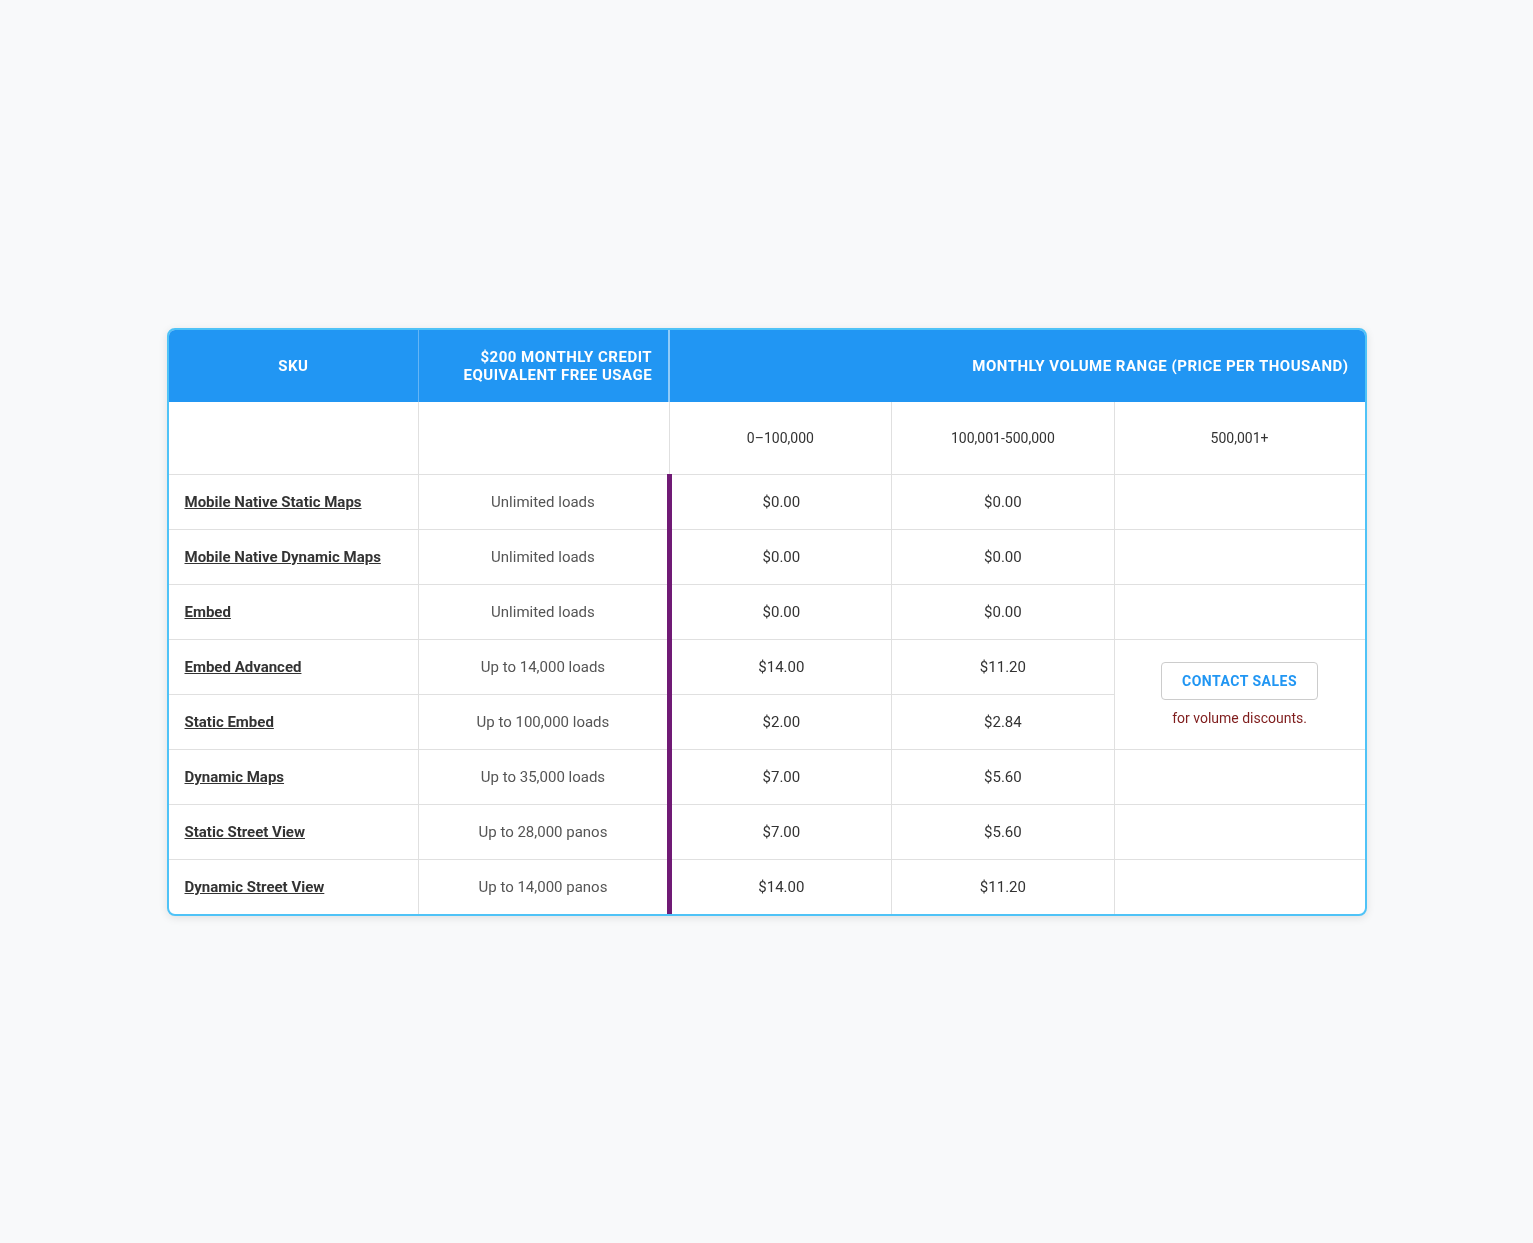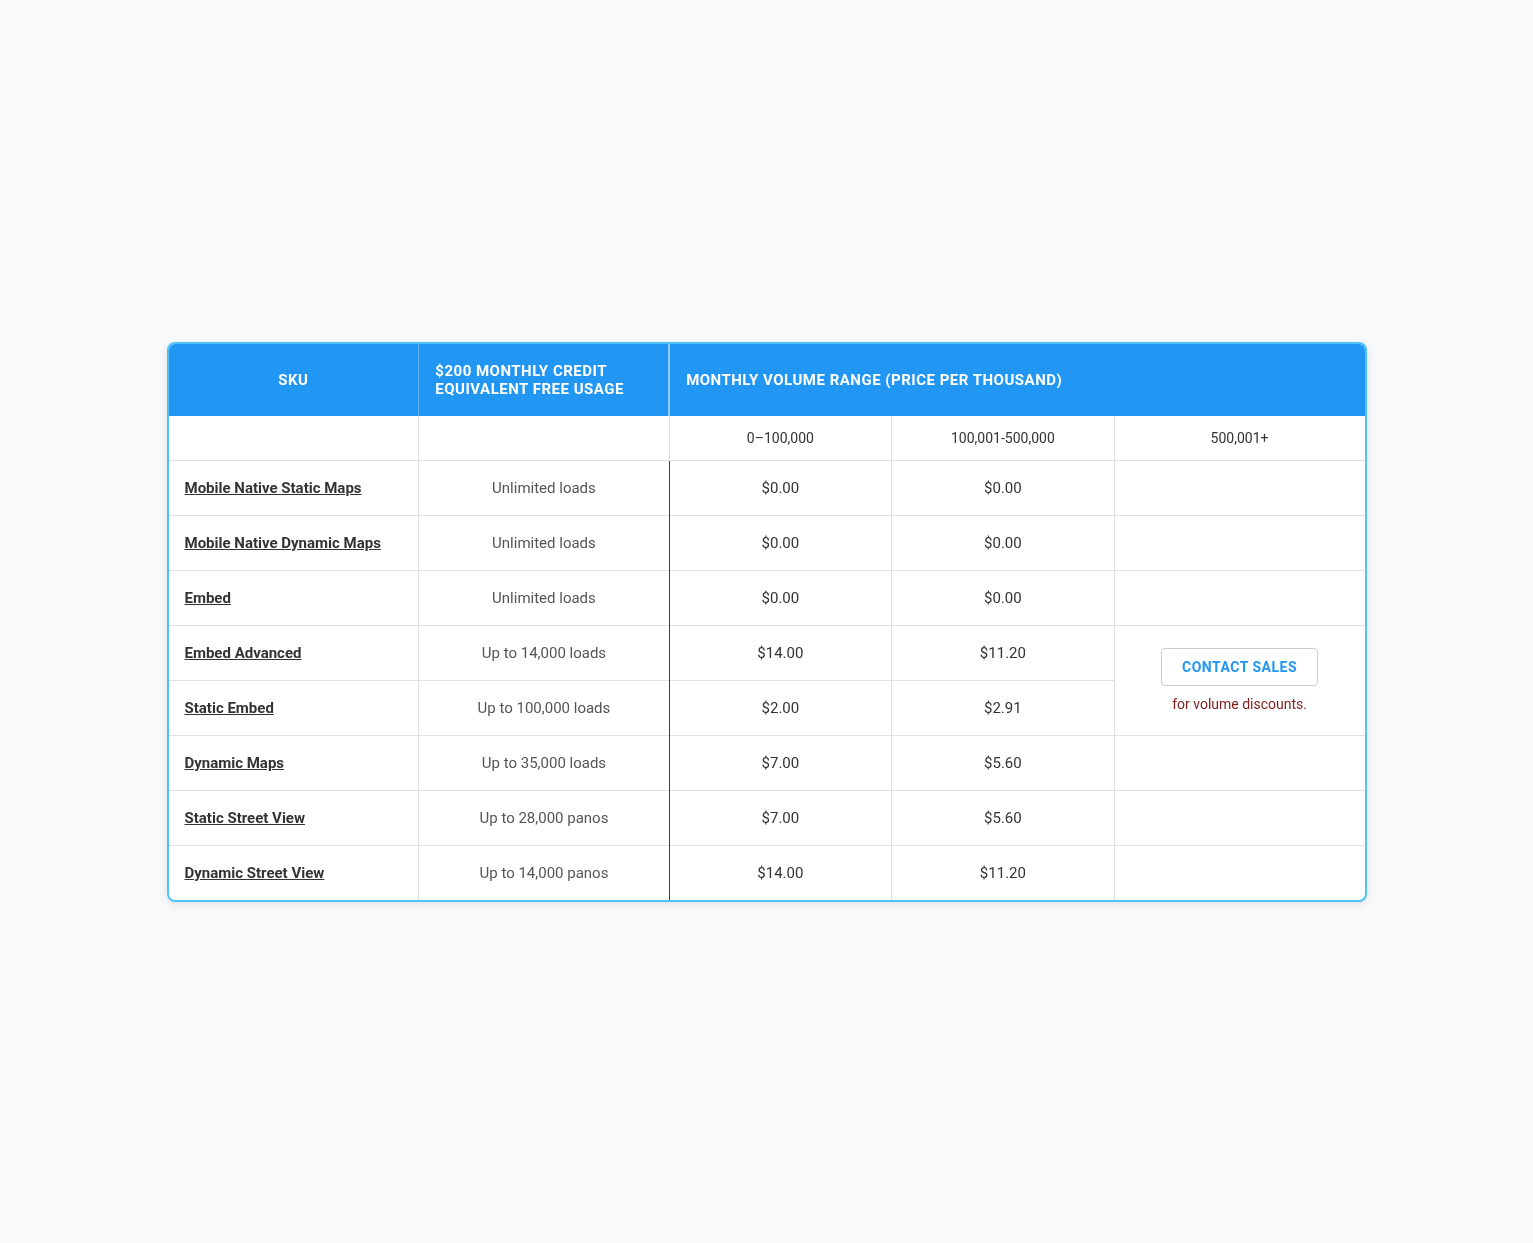--- a/index.html
+++ b/index.html
@@ -30,21 +30,21 @@
 
     table {
       width: 100%;
       border-collapse: collapse;
     }
 
     thead tr th {
       background-color: #2196f3;
       color: #fff;
       font-weight: 700;
-      text-align: left;
+      text-align: right;
       font-size: 15px;
       letter-spacing: 0.5px;
       padding: 18px 16px;
       text-transform: uppercase;
       vertical-align: middle;
     }
 
     thead tr th:first-child {
       text-align: center;
       width: 18%;
@@ -56,21 +56,21 @@
     }
 
     thead tr th.range-header {
       border-left: 2px solid rgba(255,255,255,0.5);
     }
 
     .subheader-row td {
       text-align: center;
       font-size: 14px;
       color: #555;
-      padding: 14px 16px;
+      padding: 28px 16px;
       border-bottom: 1px solid #e0e0e0;
       background: #fff;
       vertical-align: middle;
     }
 
     .subheader-row td:first-child,
     .subheader-row td:nth-child(2) {
       border-right: 1px solid #e0e0e0;
     }
 
@@ -89,21 +89,21 @@
       color: #333;
     }
 
     tbody tr td:first-child {
       border-right: 1px solid #e0e0e0;
       font-weight: 700;
     }
 
     tbody tr td:nth-child(2) {
       text-align: center;
-      border-right: 1px solid #701a75;
+      border-right: 5px solid #701a75;
       color: #555;
     }
 
     tbody tr td:nth-child(3),
     tbody tr td:nth-child(4),
     tbody tr td:nth-child(5) {
       text-align: center;
       color: #333;
     }
 
@@ -228,21 +228,21 @@
           </div>
         </td>
       </tr>
 
       <tr>
         <td>
           <span class="sku-link">Static Embed</span>
         </td>
         <td>Up to 100,000 loads</td>
         <td>$2.00</td>
-        <td>$2.91</td>
+        <td>$2.84</td>
       </tr>
 
       <tr>
         <td>
           <span class="sku-link">Dynamic Maps</span>
         </td>
         <td>Up to 35,000 loads</td>
         <td>$7.00</td>
         <td>$5.60</td>
         <td></td>

